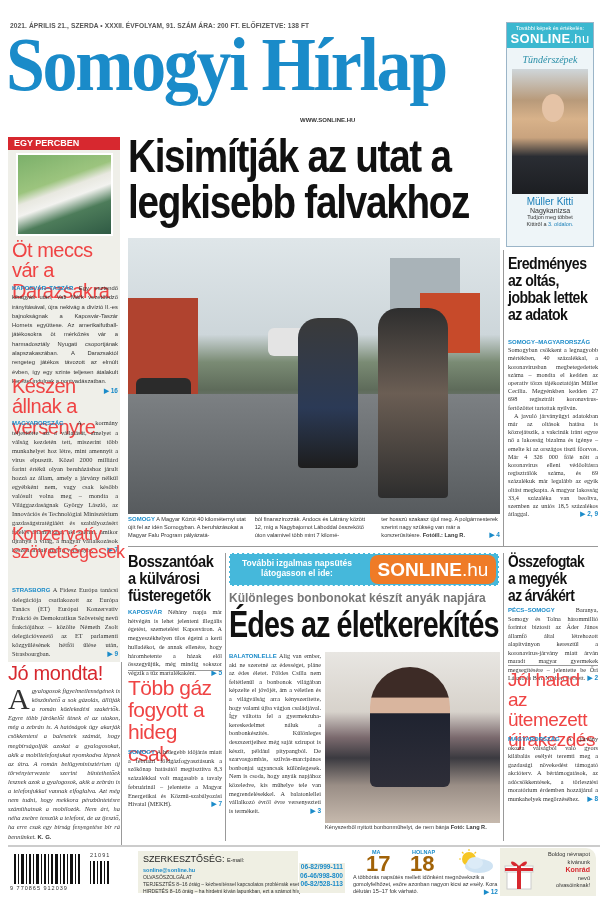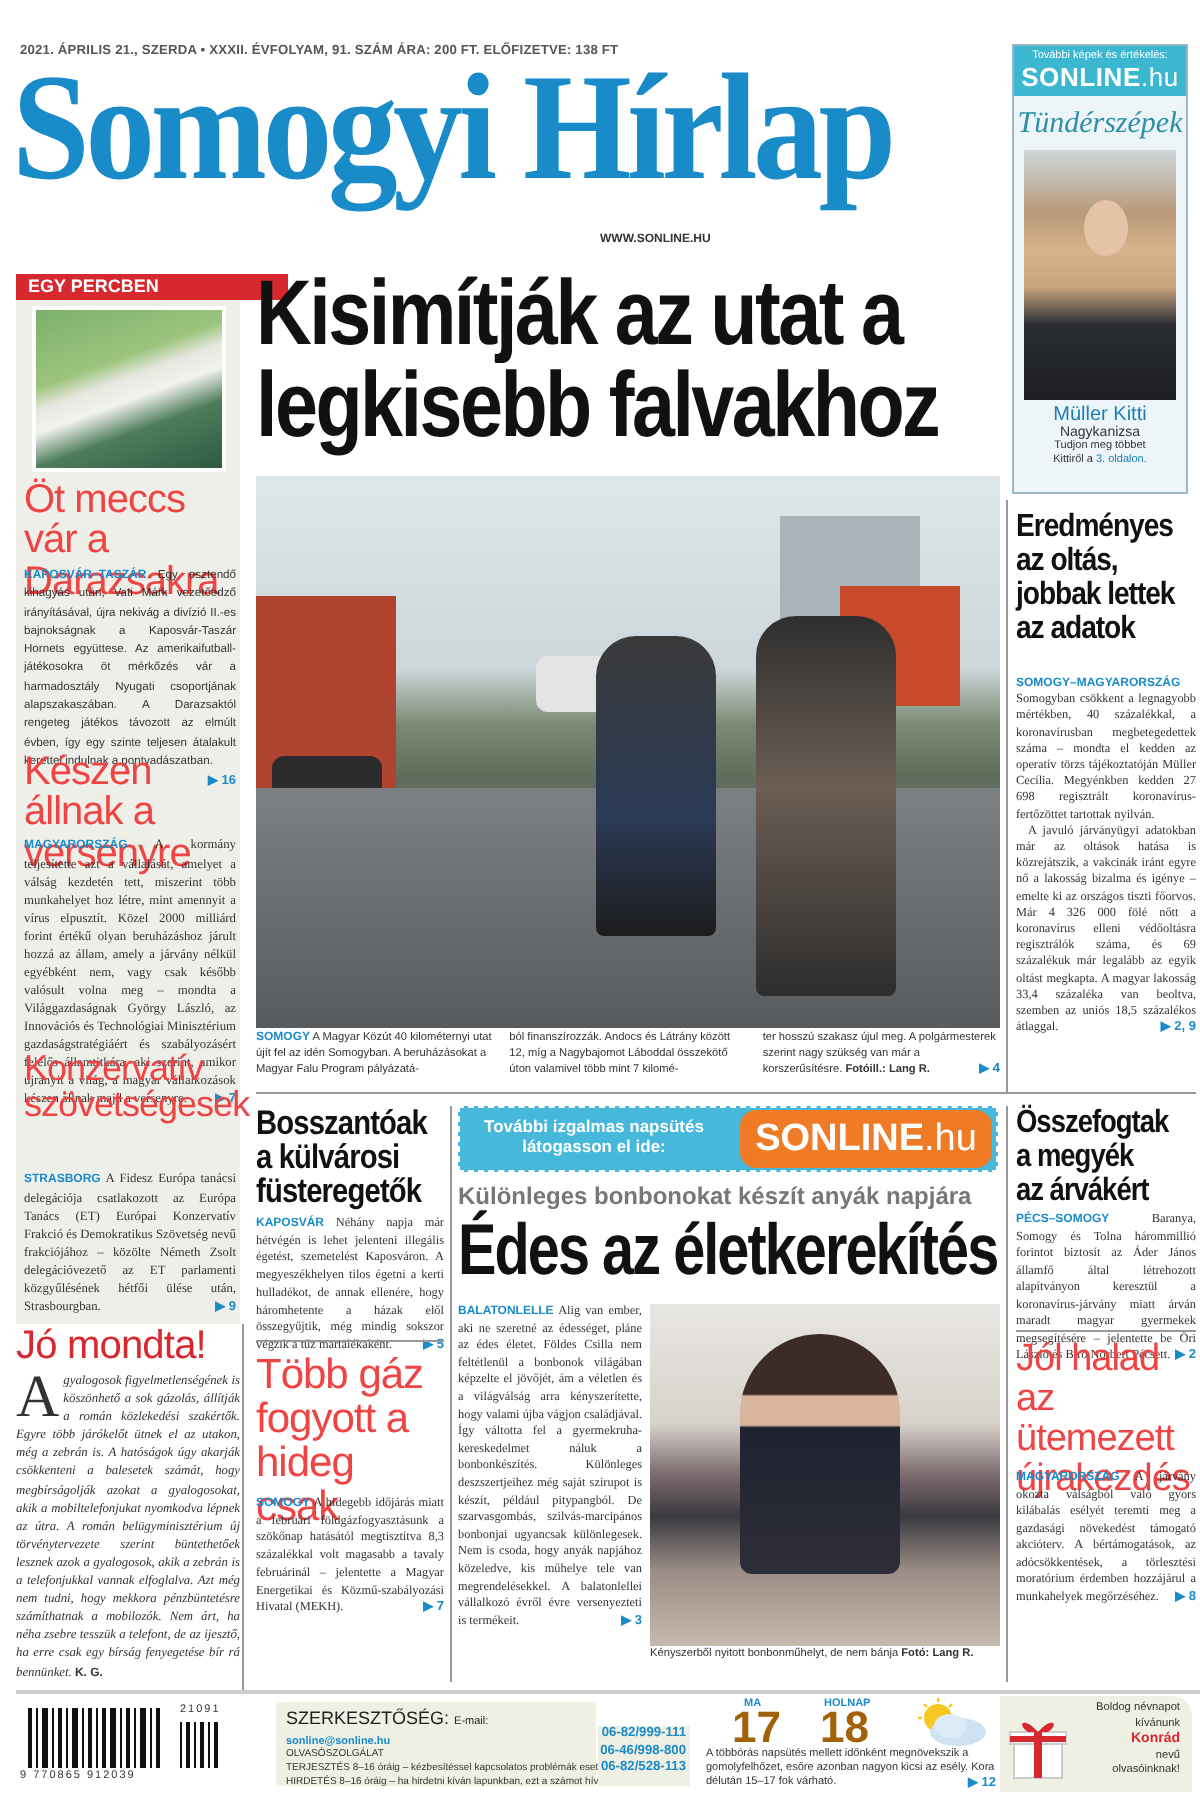--- a/index.html
+++ b/index.html
@@ -9,30 +9,30 @@
   .sans { font-family: "Liberation Sans", sans-serif; }
   .dateline { left: 10px; top: 22px; font-size: 6.6px; font-weight: bold; color: #555; letter-spacing: 0.1px; }
   .masthead { left: 6px; top: 26px; font-family: "Liberation Serif", serif; font-weight: bold; color: #1a8bc9; font-size: 76px; letter-spacing: -2.5px; transform: scaleX(0.92); transform-origin: left top; line-height: 1; white-space: nowrap; }
   .www { left: 300px; top: 117px; font-size: 6px; font-weight: bold; color: #333; }
 
   .promo { left: 506px; top: 22px; width: 88px; height: 225px; border: 1px solid #9bb5c8; background: #eef5f8; }
   .promo-top { background: #3bb8d0; color: #fff; text-align: center; padding: 2px 0 2px; }
   .promo-top .t1 { font-size: 5.5px; }
   .promo-top .t2 { font-size: 13px; font-weight: bold; letter-spacing: 0.3px; }
   .promo-top .t2 span { font-weight: normal; }
-  .promo-script { text-align: center; font-style: italic; color: #2a8fa8; font-size: 15px; font-family: "Liberation Serif", serif; padding: 6px 0 4px; }
+  .promo-script { text-align: center; font-style: italic; color: #2a8fa8; font-size: 10px; font-family: "Liberation Serif", serif; padding: 6px 0 4px; }
   .promo-photo { margin: 0 5px; height: 125px; background: linear-gradient(180deg,#cfd6da 0%,#b89a7a 25%,#d8b28a 40%,#c9a37e 55%,#2a2d33 70%,#1c1e22 100%); position: relative; }
   .promo-photo .face { position:absolute; left:30px; top:25px; width:22px; height:28px; border-radius:50%; background:#e5c3a6; }
   .promo-name { text-align: center; color: #1a7fb8; font-size: 10px; margin-top: 2px; }
   .promo-city { text-align: center; font-size: 7px; color: #333; }
   .promo-more { text-align: center; font-size: 5.5px; color: #333; line-height: 1.2; }
   .promo-more b { color: #1a7fb8; font-weight: normal; }
 
   .leftcol { left: 8px; top: 137px; width: 112px; height: 525px; background: #efefe9; }
-  .egy { left: 8px; top: 137px; width: 136px; height: 13px; background: #d7282f; color: #fff; font-size: 9px; font-weight: bold; padding-left: 6px; line-height: 13px; }
+  .egy { left: 8px; top: 137px; width: 112px; height: 13px; background: #d7282f; color: #fff; font-size: 9px; font-weight: bold; padding-left: 6px; line-height: 13px; }
   .fb-photo { left: 16px; top: 153px; width: 97px; height: 83px; background: linear-gradient(160deg,#7bb06a 0%,#9cc47e 35%,#e8e8e0 45%,#f2f2ef 55%,#4d7c5a 70%,#2f5a44 100%); border: 2px solid #fff; }
   .h-light { font-family: "Liberation Sans", sans-serif; color: #ef4444; line-height: 1.02; letter-spacing: -0.5px; }
   .kicker { font-family: "Liberation Sans", sans-serif; font-weight: bold; color: #1a8bc9; font-size: 6px; text-transform: uppercase; }
   .body-sans { font-family: "Liberation Sans", sans-serif; font-size: 5.8px; line-height: 9.3px; color: #333; text-align: justify; }
   .body-serif { font-family: "Liberation Serif", serif; font-size: 6.6px; line-height: 9.2px; color: #333; text-align: justify; }
   .ref { color: #1a8bc9; font-family: "Liberation Sans", sans-serif; font-weight: bold; font-size: 6.5px; float: right; }
 
   .main-title { left: 128px; top: 133px; width: 372px; font-family: "Liberation Sans", sans-serif; font-weight: bold; font-size: 46px; line-height: 46px; color: #111; letter-spacing: -1.5px; transform: scaleX(0.84); transform-origin: left top; white-space: nowrap; }
   .main-photo { left: 128px; top: 238px; width: 372px; height: 276px; background: linear-gradient(180deg,#dfe6e9 0%,#cdd6da 35%,#7a8b74 45%,#5e6b5a 55%,#7b7f83 62%,#6a6e72 100%); overflow: hidden; }
   .road { position:absolute; left:0; bottom:0; width:100%; height:120px; background: linear-gradient(180deg,#7c8083,#575b5e); }

